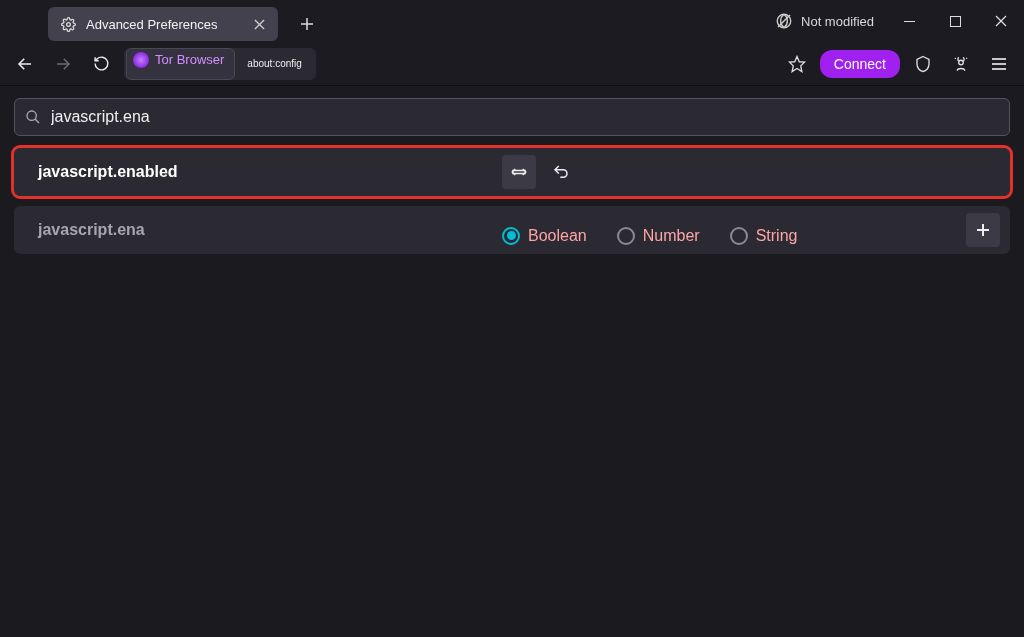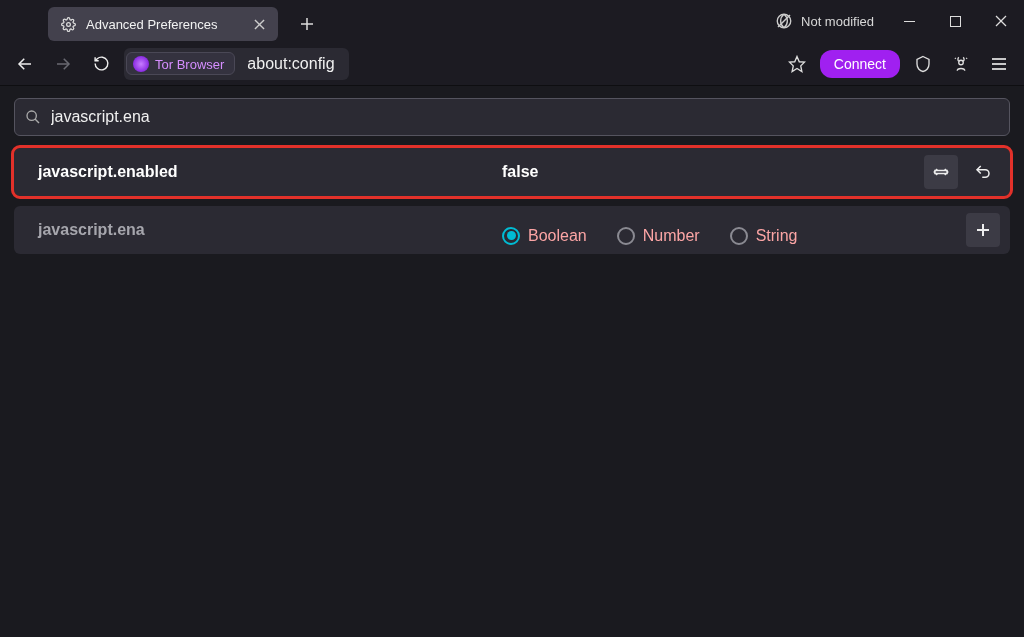--- a/index.html
+++ b/index.html
@@ -59,32 +59,32 @@
     height: 32px;
     padding: 0 4px 0 0;
     gap: 0;
     flex: 0 0 auto;
   }
   .identity-pill {
     display:flex; align-items:center; gap:6px;
     background: #34323f;
     border: 1px solid #4a4856;
     border-radius: 6px;
-    padding: 3px 10px 2px 6px;
+    padding: 3px 10px 11px 6px;
     margin: 2px;
     color: #d58eff;
     font-size: 13px;
     font-weight: 500;
   }
   .identity-pill .tor-circle {
     width: 16px; height:16px; border-radius:50%;
     background: radial-gradient(circle at 50% 50%, #c77dff 0%, #8a2be2 70%);
     position: relative;
   }
-  .url-text { padding: 0 10px; font-size: 16px; color: #f0f0f0; }
+  .url-text { padding: 0 10px; font-size: 10px; color: #f0f0f0; }
   .toolbar-spacer { flex:1; }
   .star-btn { width:30px; height:30px; display:flex; align-items:center; justify-content:center; color:#ddd; }
   .connect-btn {
     background: #a020f0;
     color: #fff;
     border-radius: 12px;
     padding: 6px 14px;
     font-size: 14px;
     font-weight: 500;
     display:flex; align-items:center;
@@ -264,21 +264,20 @@
             <line x1="21" y1="21" x2="15" y2="15"></line>
           </svg>
       </span>
       <input type="text" value="javascript.ena" style="">
     </div>
   </div>
 
   <div class="prefs">
     <div class="pref-row highlighted">
       <div class="pref-name">javascript.enabled</div>
-      <div class="pref-value">false</div>
       <div class="pref-actions">
         <div class="icon-btn">
           <svg width="18" height="18" viewBox="0 0 24 24" fill="none" stroke="#eee" stroke-width="2">
               <path d="M7 8l-4 4 4 4"></path>
               <path d="M17 8l4 4-4 4"></path>
               <line x1="3" y1="10" x2="21" y2="10"></line>
               <line x1="3" y1="14" x2="21" y2="14"></line>
             </svg>
         </div>
         <div class="icon-btn plain">

